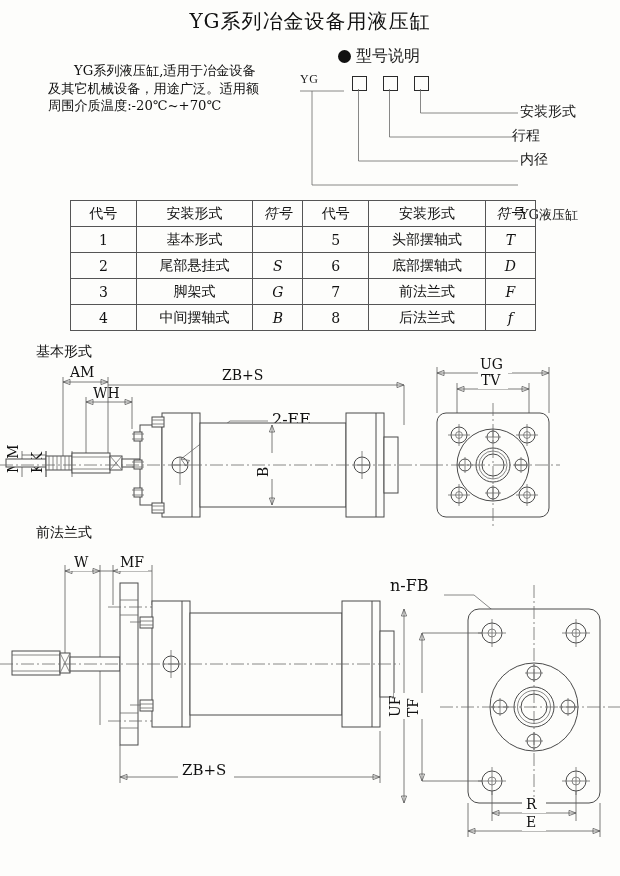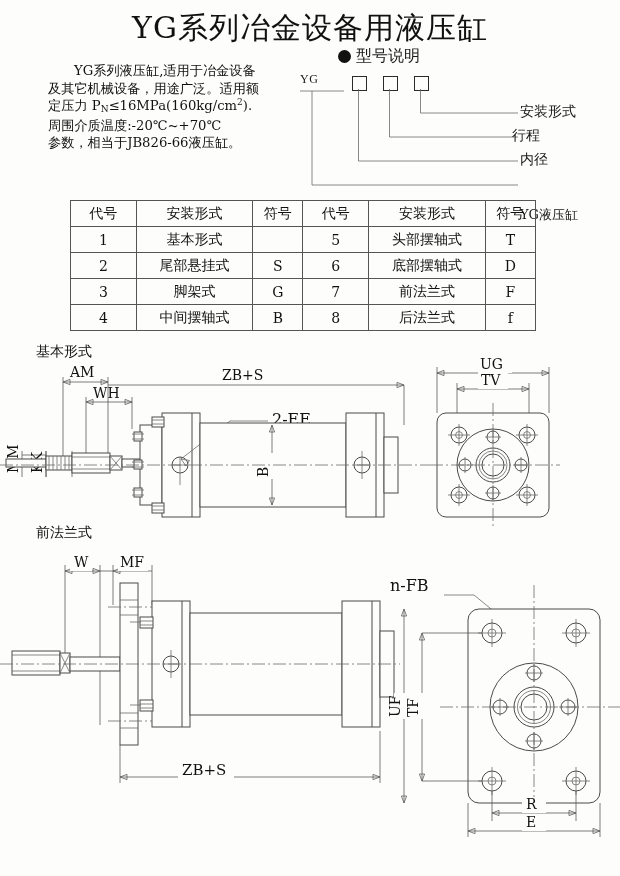--- a/index.html
+++ b/index.html
@@ -7,21 +7,21 @@
     width:620px;height:876px;position:relative;overflow:hidden;
     font-family:"Liberation Serif","DejaVu Serif",serif;
     color:#1a1a1a;
     background:#fdfdfb;
   }
   .page{position:absolute;inset:0;}
 
   
   #title{
     position:absolute;left:0;top:8px;width:620px;text-align:center;
-    font-size:30px;letter-spacing:1px;font-weight:400;
+    font-size:20px;letter-spacing:1px;font-weight:400;
     font-family:"DejaVu Serif","Liberation Serif",serif;
     color:#111;
   }
 
   
   #intro{
     position:absolute;left:48px;top:62px;width:250px;
     font-size:13.2px;line-height:17.6px;color:#111;
     font-family:"DejaVu Serif","Liberation Serif",serif;
   }
@@ -61,21 +61,21 @@
   #mount-table td{
     border:1px solid #555;
     text-align:center;
     font-size:14px;
     height:25px;
     color:#111;
     padding:0;
   }
   #mount-table td.code{width:70px;}
   #mount-table td.form{width:126px;}
-  #mount-table td.sym{width:53px;}
+  #mount-table td.sym{width:53px;font-style:italic;}
 
   
   .section-caption{
     position:absolute;font-size:14px;
     font-family:"DejaVu Serif","Liberation Serif",serif;color:#111;
   }
   #cap-basic{left:36px;top:343px;}
   #cap-front{left:36px;top:524px;}
 
   
@@ -92,23 +92,21 @@
 </head>
 <body>
 
 <div class="page">
 
   <div id="title">YG系列冶金设备用液压缸</div>
 
   <div id="intro">
     <div class="ln first">YG系列液压缸,适用于冶金设备</div>
     <div class="ln">及其它机械设备，用途广泛。适用额</div>
-    <div class="ln"><span>定压力 P</span><sub>N</sub><span>≤16MPa(160kg/cm</span><sup>2</sup><span>).</span></div>
     <div class="ln">周围介质温度:-20℃~+70℃</div>
-    <div class="ln">参数，相当于JB826-66液压缸。</div>
   </div>
 
   <div id="model-block">
     <div id="model-bullet"></div>
     <div id="model-heading">型号说明</div>
     <div id="model-yg">YG</div>
     <div class="mbox" id="mbox1"></div>
     <div class="mbox" id="mbox2"></div>
     <div class="mbox" id="mbox3"></div>
 

